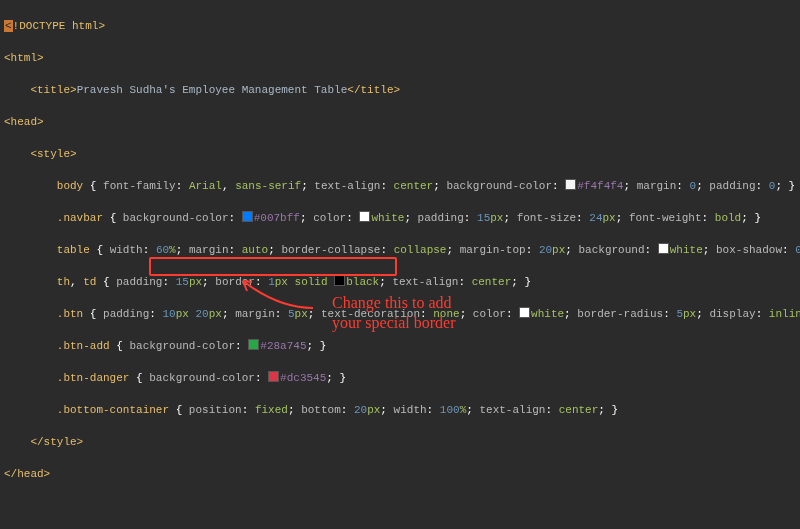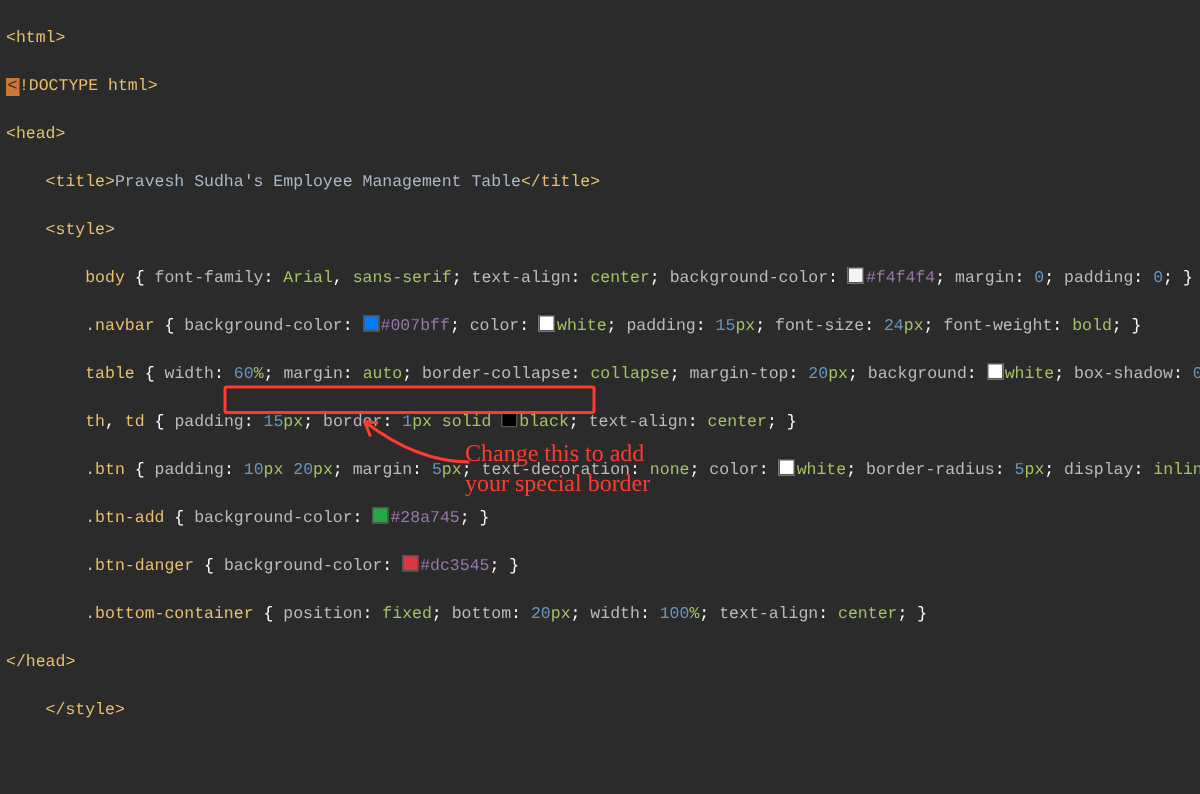--- a/index.html
+++ b/index.html
@@ -27,35 +27,35 @@
 .highlight-box{position:absolute;border:2px solid #ff3b30;border-radius:2px;pointer-events:none}
 
 .annotation{position:absolute;color:#ff3b30;font-family:'Comic Sans MS','Segoe Script',cursive;font-size:16px;line-height:20px;white-space:normal;pointer-events:none}
 
 svg.arrow{position:absolute;pointer-events:none;overflow:visible}
 </style>
 </head>
 <body>
 
 <div class="editor">
+<div class="line"><span class="doctype-bang">&lt;</span><span class="doctype">!DOCTYPE html</span><span class="doctype">&gt;</span></div>
 <div class="line"><span class="tag">&lt;html&gt;</span></div>
-<div class="line"><span class="doctype-bang">&lt;</span><span class="doctype">!DOCTYPE html</span><span class="doctype">&gt;</span></div>
+<div class="line">    <span class="tag">&lt;title&gt;</span><span class="text">Pravesh Sudha's Employee Management Table</span><span class="tag">&lt;/title&gt;</span></div>
 <div class="line"><span class="tag">&lt;head&gt;</span></div>
-<div class="line">    <span class="tag">&lt;title&gt;</span><span class="text">Pravesh Sudha's Employee Management Table</span><span class="tag">&lt;/title&gt;</span></div>
 <div class="line">    <span class="tag">&lt;style&gt;</span></div>
 <div class="line">        <span class="css-sel">body</span> <span class="white">{</span> <span class="css-prop">font-family</span><span class="white">:</span> <span class="css-val">Arial</span><span class="white">,</span> <span class="css-val">sans-serif</span><span class="white">;</span> <span class="css-prop">text-align</span><span class="white">:</span> <span class="css-val">center</span><span class="white">;</span> <span class="css-prop">background-color</span><span class="white">:</span> <span class="swatch sw-f4"></span><span class="css-color">#f4f4f4</span><span class="white">;</span> <span class="css-prop">margin</span><span class="white">:</span> <span class="css-num">0</span><span class="white">;</span> <span class="css-prop">padding</span><span class="white">:</span> <span class="css-num">0</span><span class="white">; }</span></div>
 <div class="line">        <span class="css-sel">.navbar</span> <span class="white">{</span> <span class="css-prop">background-color</span><span class="white">:</span> <span class="swatch sw-007"></span><span class="css-color">#007bff</span><span class="white">;</span> <span class="css-prop">color</span><span class="white">:</span> <span class="swatch sw-wh"></span><span class="css-val">white</span><span class="white">;</span> <span class="css-prop">padding</span><span class="white">:</span> <span class="css-num">15</span><span class="css-val">px</span><span class="white">;</span> <span class="css-prop">font-size</span><span class="white">:</span> <span class="css-num">24</span><span class="css-val">px</span><span class="white">;</span> <span class="css-prop">font-weight</span><span class="white">:</span> <span class="css-val">bold</span><span class="white">; }</span></div>
 <div class="line">        <span class="css-sel">table</span> <span class="white">{</span> <span class="css-prop">width</span><span class="white">:</span> <span class="css-num">60</span><span class="css-val">%</span><span class="white">;</span> <span class="css-prop">margin</span><span class="white">:</span> <span class="css-val">auto</span><span class="white">;</span> <span class="css-prop">border-collapse</span><span class="white">:</span> <span class="css-val">collapse</span><span class="white">;</span> <span class="css-prop">margin-top</span><span class="white">:</span> <span class="css-num">20</span><span class="css-val">px</span><span class="white">;</span> <span class="css-prop">background</span><span class="white">:</span> <span class="swatch sw-wh"></span><span class="css-val">white</span><span class="white">;</span> <span class="css-prop">box-shadow</span><span class="white">:</span> <span class="css-num">0</span>  </div>
 <div class="line">        <span class="css-sel">th</span><span class="white">,</span> <span class="css-sel">td</span> <span class="white">{</span> <span class="css-prop">padding</span><span class="white">:</span> <span class="css-num">15</span><span class="css-val">px</span><span class="white">;</span> <span class="css-prop">border</span><span class="white">:</span> <span class="css-num">1</span><span class="css-val">px solid</span> <span class="swatch sw-bk"></span><span class="css-val">black</span><span class="white">;</span> <span class="css-prop">text-align</span><span class="white">:</span> <span class="css-val">center</span><span class="white">; }</span></div>
 <div class="line">        <span class="css-sel">.btn</span> <span class="white">{</span> <span class="css-prop">padding</span><span class="white">:</span> <span class="css-num">10</span><span class="css-val">px</span> <span class="css-num">20</span><span class="css-val">px</span><span class="white">;</span> <span class="css-prop">margin</span><span class="white">:</span> <span class="css-num">5</span><span class="css-val">px</span><span class="white">;</span> <span class="css-prop">text-decoration</span><span class="white">:</span> <span class="css-val">none</span><span class="white">;</span> <span class="css-prop">color</span><span class="white">:</span> <span class="swatch sw-wh"></span><span class="css-val">white</span><span class="white">;</span> <span class="css-prop">border-radius</span><span class="white">:</span> <span class="css-num">5</span><span class="css-val">px</span><span class="white">;</span> <span class="css-prop">display</span><span class="white">:</span> <span class="css-val">inline-block</span> </div>
 <div class="line">        <span class="css-sel">.btn-add</span> <span class="white">{</span> <span class="css-prop">background-color</span><span class="white">:</span> <span class="swatch sw-28a"></span><span class="css-color">#28a745</span><span class="white">; }</span></div>
 <div class="line">        <span class="css-sel">.btn-danger</span> <span class="white">{</span> <span class="css-prop">background-color</span><span class="white">:</span> <span class="swatch sw-dc3"></span><span class="css-color">#dc3545</span><span class="white">; }</span></div>
 <div class="line">        <span class="css-sel">.bottom-container</span> <span class="white">{</span> <span class="css-prop">position</span><span class="white">:</span> <span class="css-val">fixed</span><span class="white">;</span> <span class="css-prop">bottom</span><span class="white">:</span> <span class="css-num">20</span><span class="css-val">px</span><span class="white">;</span> <span class="css-prop">width</span><span class="white">:</span> <span class="css-num">100</span><span class="css-val">%</span><span class="white">;</span> <span class="css-prop">text-align</span><span class="white">:</span> <span class="css-val">center</span><span class="white">; }</span></div>
+<div class="line">    <span class="tag">&lt;/style&gt;</span></div>
 <div class="line"><span class="tag">&lt;/head&gt;</span></div>
-<div class="line">    <span class="tag">&lt;/style&gt;</span></div>
 
 
 
 
 
 
 
 
 
 
@@ -70,16 +70,16 @@
 
 </div>
 
 <div class="highlight-box" style="left:149px;top:257px;width:244px;height:15px"></div>
 
 <svg class="arrow" style="left:228px;top:273px" width="120" height="40">
   <path d="M85 35 Q50 35 15 8" stroke="#ff3b30" stroke-width="2" fill="none"></path>
   <path d="M15 8 L24 9 M15 8 L19 18" stroke="#ff3b30" stroke-width="2" fill="none"></path>
 </svg>
 
-<div class="annotation" style="left:310px;top:293px;width:200px">
+<div class="annotation" style="left:332px;top:293px;width:200px">
   <span>Change this to add</span><br>
   <span>your special border</span>
 </div>
 
 </body></html>

